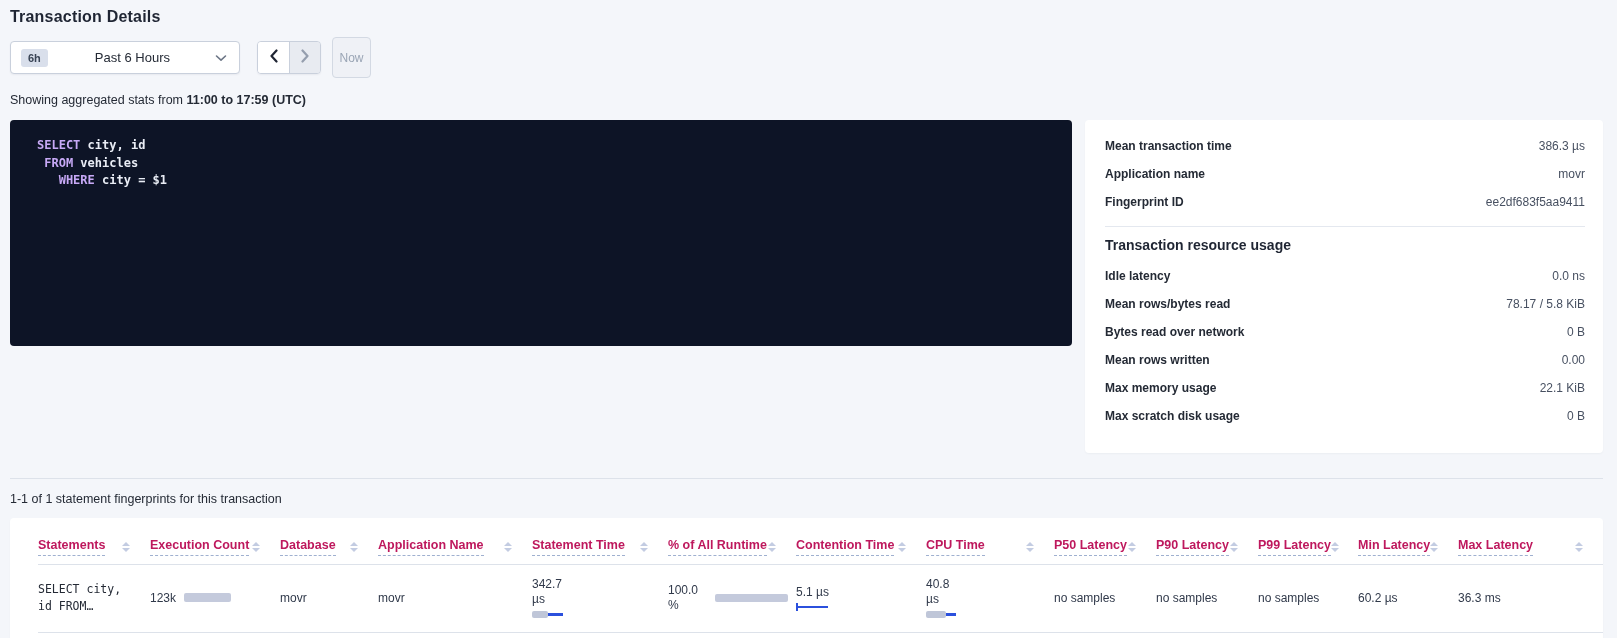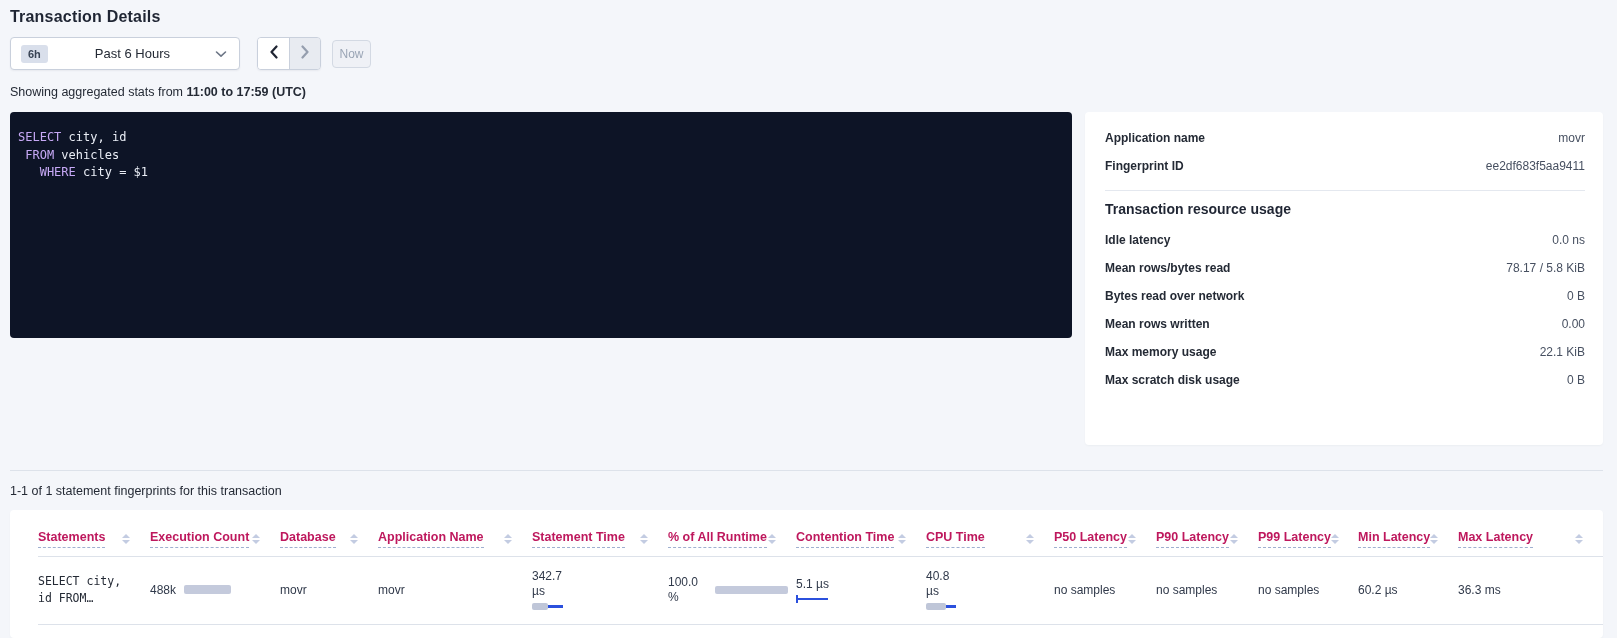--- a/index.html
+++ b/index.html
@@ -34,36 +34,36 @@
 
   .nav-group {
     display: flex; margin-left: 17px; height: 33px;
     border: 1px solid #c9d0dc; border-radius: 4px; overflow: hidden;
     box-shadow: 0 1px 2px rgba(30,40,60,.06);
   }
   .nav-btn { width: 31px; height: 100%; display: flex; align-items: center; justify-content: center; border: none; cursor: pointer; }
   .nav-btn.prev { background: #ffffff; }
   .nav-btn.next { background: #e8ebf1; border-left: 1px solid #c9d0dc; cursor: default; }
   .now-button {
-    margin-left: 11px; height: 28px; width: 39px;
+    margin-left: 11px; height: 41px; width: 39px;
     background: #eff1f6; border: 1px solid #d3d9e3; border-radius: 4px;
     color: #9aa5b5; font-size: 12px; font-family: "Liberation Sans", sans-serif;
     cursor: default;
   }
 
   .subtitle { margin-top: 15px; font-size: 12.5px; color: #242a35; }
   .subtitle b { font-weight: 700; }
 
   
   .main-row { display: flex; gap: 13px; margin-top: 13px; }
   .sql-box {
     flex: 1; height: 226px; background: #0d1426; border-radius: 4px;
-    padding: 17px 8px; color: #e9edf5;
+    padding: 17px 27px; color: #e9edf5;
     font-family: "DejaVu Sans Mono", "Liberation Mono", monospace;
-    font-size: 12px; font-weight: 400; line-height: 17.5px;
+    font-size: 12px; font-weight: 700; line-height: 17.5px;
     white-space: pre;
   }
   .sql-kw { color: #c7a9f6; }
 
   .summary-card {
     width: 518px; min-height: 333px; background: #fff; border-radius: 4px;
     padding: 12px 18px 16px 20px; box-shadow: 0 1px 2px rgba(30,40,60,.04);
   }
   .stat-row { display: flex; justify-content: space-between; align-items: baseline; padding: 7px 0; }
   .stat-label { font-size: 12px; font-weight: 700; color: #242a35; }
@@ -153,20 +153,24 @@
   </div>
 
   <div class="main-row">
 
     <div class="sql-box"><span class="sql-kw">SELECT</span><span> city, id</span>
 <span class="sql-kw"> FROM</span><span> vehicles</span>
 <span class="sql-kw">   WHERE</span><span> city = $1</span></div>
 
     <div class="summary-card">
       <div class="stat-row">
+        <span class="stat-label">Mean transaction time</span>
+        <span class="stat-value">386.3 µs</span>
+      </div>
+      <div class="stat-row">
         <span class="stat-label">Application name</span>
         <span class="stat-value">movr</span>
       </div>
       <div class="stat-row">
         <span class="stat-label">Fingerprint ID</span>
         <span class="stat-value">ee2df683f5aa9411</span>
       </div>
       <hr class="summary-divider">
       <div class="resource-title">Transaction resource usage</div>
       <div class="stat-row">
@@ -338,21 +342,21 @@
             </th>
         </tr>
       </thead>
       <tbody>
         <tr>
           <td>
             <span class="stmt-text">SELECT city, id FROM…</span>
           </td>
           <td>
             <div class="cell-flex">
-              <span>488k</span>
+              <span>123k</span>
               <span class="bar-gray exec-bar"></span>
             </div>
           </td>
           <td><span>movr</span></td>
           <td><span>movr</span></td>
           <td>
             <span class="num-wrap w44">342.7 µs</span>
             <div class="minibar" style="width:32px">
               <span class="bline" style="left:0;width:31px"></span>
               <span class="bblock" style="left:0;width:16px"></span>

